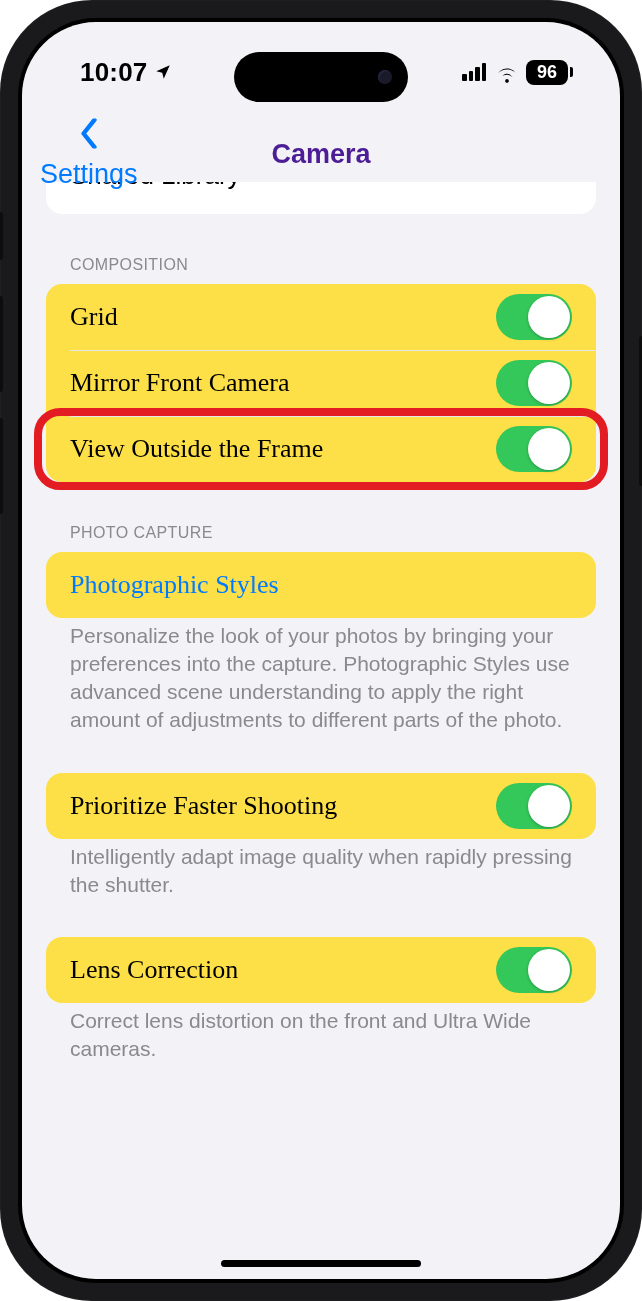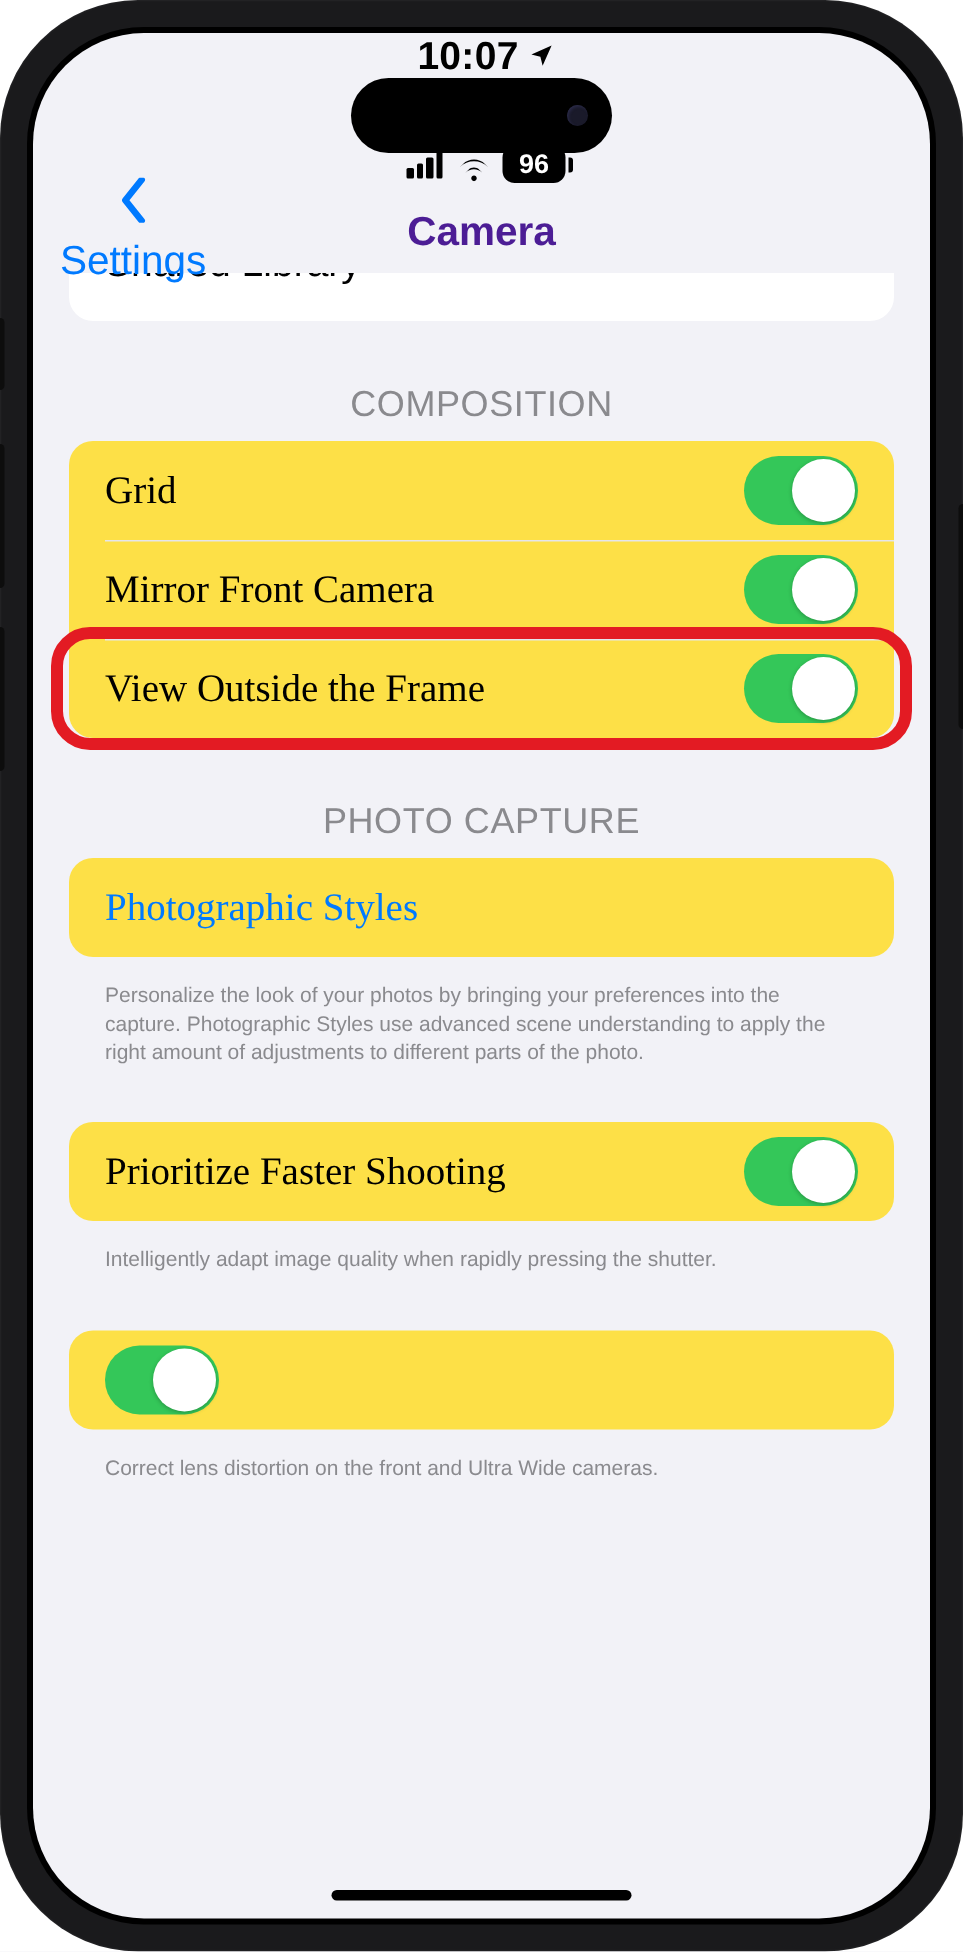--- a/index.html
+++ b/index.html
@@ -73,21 +73,20 @@
     .status-bar {
       position: absolute;
       top: 0; left: 0; right: 0;
       height: 100px;
       display: flex;
       justify-content: space-between;
       align-items: center;
       padding: 0 52px 0 58px;
       z-index: 40;
       font-weight: 600;
-      flex-direction: column;
     }
     .sb-left { display: flex; align-items: center; gap: 6px; font-size: 26px; letter-spacing: 0.2px; color: #000; }
     .sb-right { display: flex; align-items: center; gap: 8px; color: #000; }
     .location-arrow { transform: rotate(0deg); }
     .cell-bars { display: flex; align-items: flex-end; gap: 2px; height: 18px; }
     .cell-bars span { width: 4.5px; background: #000; border-radius: 1px; display:block;}
     .cell-bars span:nth-child(1){height:7px;}
     .cell-bars span:nth-child(2){height:10px;}
     .cell-bars span:nth-child(3){height:14px;}
     .cell-bars span:nth-child(4){height:18px;}
@@ -139,26 +138,25 @@
       height: 32px;
       overflow: hidden;
       position: relative;
     }
     .peek-group .peek-text {
       position: absolute; top: -22px; left: 24px;
       font-size: 26px; color: #000;
     }
 
     .section-header {
-      font-size: 24px;
+      font-size: 16px;
       color: #8a8a8e;
       letter-spacing: 0.4px;
       margin: 42px 48px 10px 48px;
       text-transform: uppercase;
-      text-align: center;
     }
 
     .group {
       margin: 0 24px;
       background: #fde047;
       border-radius: 16px;
       overflow: visible;
       position: relative;
       font-family: Liberation Serif, serif;
     }
@@ -185,24 +183,24 @@
       cursor: pointer; flex: 0 0 auto;
     }
     .toggle.on { background: #34c759; }
     .toggle .knob {
       position: absolute; top: 2px; width: 42px; height: 42px; border-radius: 50%;
       background: #fff; box-shadow: 0 1px 3px rgba(0,0,0,0.25);
     }
     .toggle.on .knob { right: 2px; }
 
     .footer-text {
-      font-size: 14px;
+      font-size: 21px;
       color: #8a8a8e;
       line-height: 1.34;
-      margin: 16px 48px 0 48px;
+      margin: 4px 48px 0 48px;
     }
 
     .highlight-ring {
       position: absolute;
       border: 8px solid #e31b23;
       border-radius: 26px;
       pointer-events: none;
       z-index: 20;
     }
 
@@ -315,20 +313,21 @@
             <span class="label">Prioritize Faster Shooting</span>
             <span class="toggle on">
                 <span class="knob"></span>
               </span>
           </div>
         </div>
         <div class="footer-text">Intelligently adapt image quality when rapidly pressing the shutter.</div>
 
         <div class="group" style="margin-top:38px;">
           <div class="row">
+            <span class="label">Lens Correction</span>
             <span class="toggle on">
                 <span class="knob"></span>
               </span>
           </div>
         </div>
         <div class="footer-text">Correct lens distortion on the front and Ultra Wide cameras.</div>
 
       </div>
 
       <div class="home-indicator"></div>

